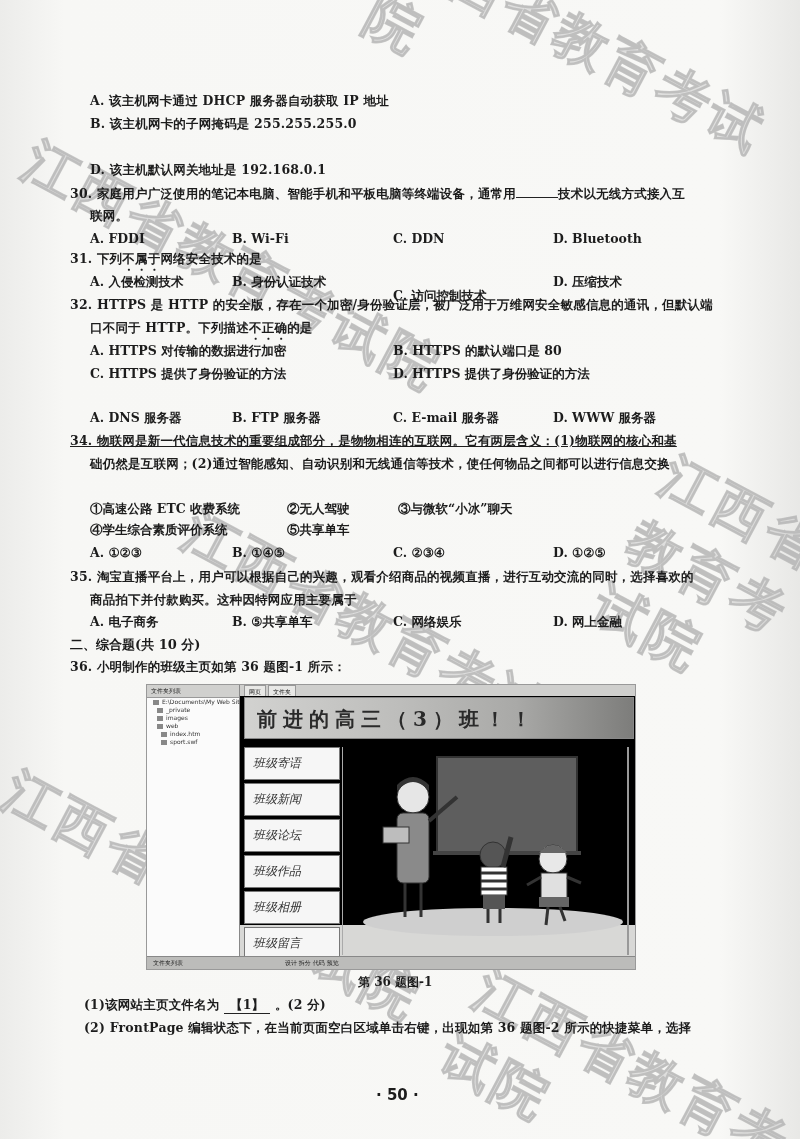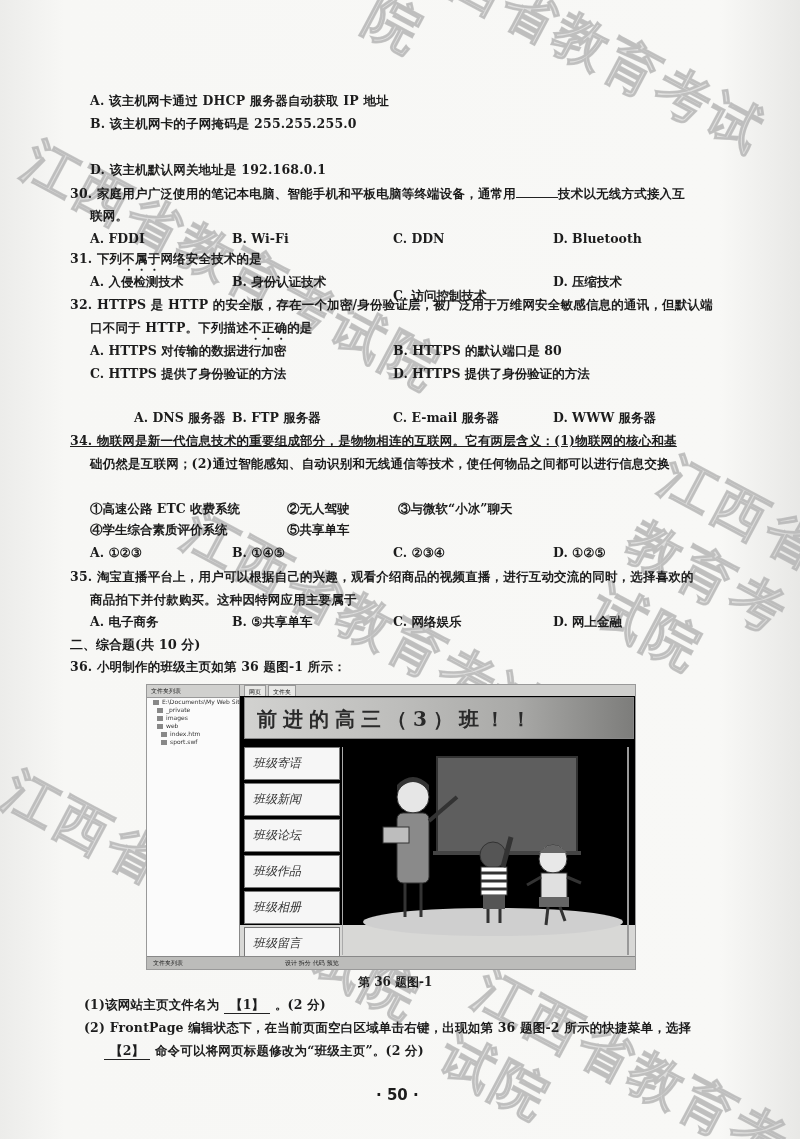--- a/index.html
+++ b/index.html
@@ -81,21 +81,21 @@
 
   <div class="line" style="left:70px;top:297px;">32. HTTPS 是 HTTP 的安全版，存在一个加密/身份验证层，被广泛用于万维网安全敏感信息的通讯，但默认端</div>
   <div class="line" style="left:90px;top:320px;">
     <span>口不同于 HTTP。下列描述</span><span class="dots">不正确</span><span>的是</span>
   </div>
   <div class="opt" style="left:90px;top:343px;">A. HTTPS 对传输的数据进行加密</div>
   <div class="opt" style="left:393px;top:343px;">B. HTTPS 的默认端口是 80</div>
   <div class="opt" style="left:90px;top:366px;">C. HTTPS 提供了身份验证的方法</div>
   <div class="opt" style="left:393px;top:366px;">D. HTTPS 提供了身份验证的方法</div>
 
-  <div class="opt" style="left:90px;top:410px;margin-left:44px;">A. DNS 服务器</div>
+  <div class="opt" style="left:90px;top:410px;">A. DNS 服务器</div>
   <div class="opt" style="left:232px;top:410px;">B. FTP 服务器</div>
   <div class="opt" style="left:393px;top:410px;">C. E-mail 服务器</div>
   <div class="opt" style="left:553px;top:410px;">D. WWW 服务器</div>
 
   <div class="line" style="left:70px;top:433px;text-decoration:underline;">34. 物联网是新一代信息技术的重要组成部分，是物物相连的互联网。它有两层含义：(1)物联网的核心和基</div>
   <div class="line" style="left:90px;top:456px;">础仍然是互联网；(2)通过智能感知、自动识别和无线通信等技术，使任何物品之间都可以进行信息交换</div>
   <div class="opt" style="left:90px;top:501px;">①高速公路 ETC 收费系统</div>
   <div class="opt" style="left:287px;top:501px;">②无人驾驶</div>
   <div class="opt" style="left:398px;top:501px;">③与微软“小冰”聊天</div>
   <div class="opt" style="left:90px;top:522px;">④学生综合素质评价系统</div>
@@ -183,19 +183,15 @@
   </div>
 
   <div class="caption">第 36 题图-1</div>
 
   <div class="line" style="left:84px;top:997px;">
     <span>(1)该网站主页文件名为</span>
     <span class="ans-blank">【1】</span>
     <span>。(2 分)</span>
   </div>
   <div class="line" style="left:84px;top:1020px;">(2) FrontPage 编辑状态下，在当前页面空白区域单击右键，出现如第 36 题图-2 所示的快捷菜单，选择</div>
-  <div class="line" style="left:104px;top:1043px;">
-    <span class="ans-blank">【2】</span>
-    <span>命令可以将网页标题修改为“班级主页”。(2 分)</span>
-  </div>
 
   <div class="pagenum">· 50 ·</div>
 </div>
 
 </body></html>

